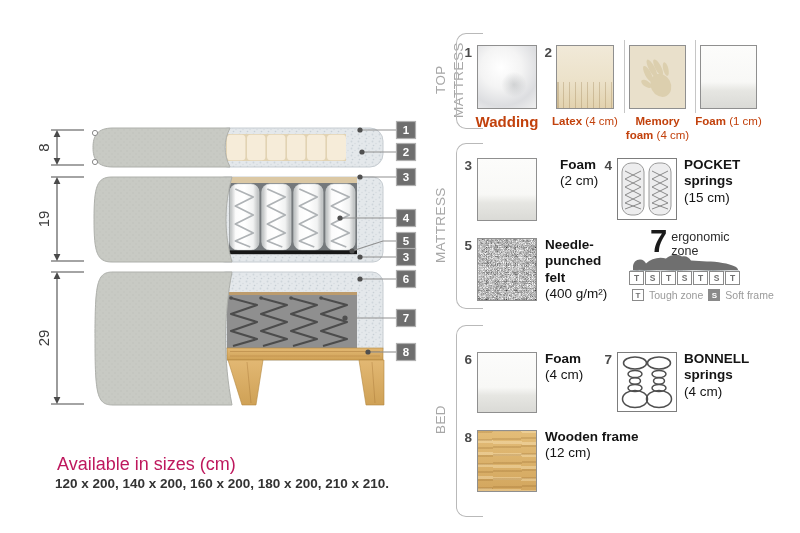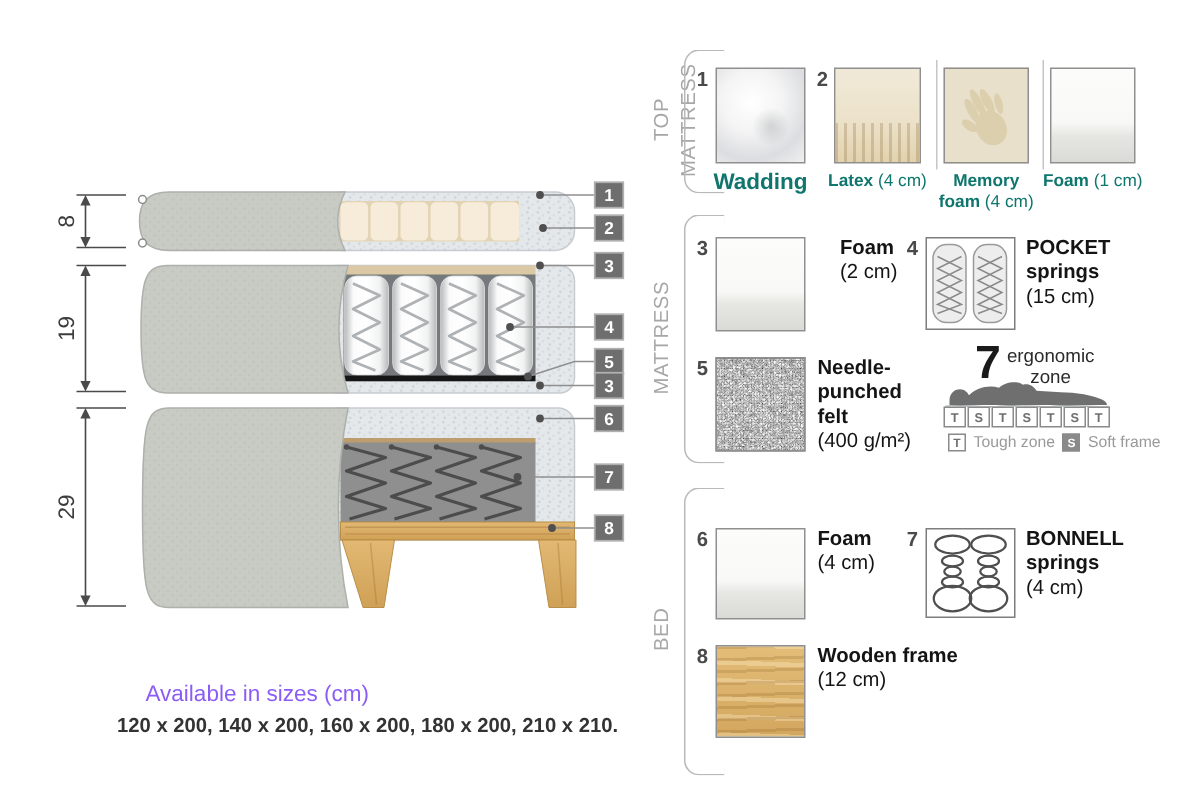--- a/index.html
+++ b/index.html
@@ -47,49 +47,49 @@
   }
   .sw-wood{
     background-image:
       repeating-linear-gradient(178deg, rgba(140,95,35,.22) 0 2px, rgba(0,0,0,0) 2px 8px),
       repeating-linear-gradient(2deg, rgba(255,238,200,.35) 0 3px, rgba(0,0,0,0) 3px 12px),
       linear-gradient(180deg,#e3bd78,#d3a65e);
   }
   .sw-icon{background:#ffffff;border:1px solid #7d7d7d;}
   .divider{position:absolute;width:1px;background:#c6c6c6;}
   .cap{
-    position:absolute;text-align:center;font-size:11.5px;color:#0f766e;line-height:1.2;
+    position:absolute;text-align:center;font-size:11.5px;color:#c2410c;line-height:1.2;
   }
   .cap .nm{font-weight:bold;}
   .cap-big{font-size:15px;font-weight:bold;}
   .itx{
     position:absolute;font-size:13.5px;line-height:1.22;color:#141414;
   }
   .itx .nm{font-weight:bold;}
   .itx .dt{font-weight:normal;white-space:nowrap;}
   
   .ergo-head{position:absolute;display:flex;align-items:flex-start;}
   .ergo-7{font-size:31px;font-weight:bold;color:#1a1a1a;line-height:.9;}
-  .ergo-txt{font-size:12.5px;color:#2a2a2a;line-height:1.1;margin-left:4px;margin-top:3px;text-align:center;}
+  .ergo-txt{font-size:12.5px;color:#2a2a2a;line-height:1.1;margin-left:4px;margin-top:3px;text-align:left;}
   .zones-row{position:absolute;display:flex;gap:1px;}
   .zone-box{
     box-sizing:border-box;width:15px;height:14px;border:1px solid #8a8a8a;background:#fff;
     display:flex;align-items:center;justify-content:center;
     font-size:8.5px;font-weight:bold;color:#6f6f6f;
   }
   .zone-legend{position:absolute;display:flex;align-items:center;gap:5px;font-size:10.5px;color:#9a9a9a;}
   .key{
     box-sizing:border-box;width:12px;height:12px;border:1px solid #8a8a8a;background:#fff;
     display:inline-flex;align-items:center;justify-content:center;
     font-size:8px;font-weight:bold;color:#6f6f6f;
   }
   .key.soft{background:#8a8a8a;color:#fff;border-color:#8a8a8a;}
   
-  .sizes-title{position:absolute;font-size:15px;color:#8b5cf6;margin-left:40px;}
-  .sizes-values{position:absolute;font-size:13.5px;font-weight:600;color:#333333;margin-left:23px;}
+  .sizes-title{position:absolute;font-size:18px;color:#be185d;}
+  .sizes-values{position:absolute;font-size:13.5px;font-weight:600;color:#333333;}
   svg text{font-family:"Liberation Sans","DejaVu Sans",sans-serif;}
 </style>
 </head>
 <body>
 
 <svg class="abs" style="left:0;top:0" width="430" height="533" viewBox="0 0 430 533">
   <defs>
     <pattern id="speck" width="7" height="7" patternUnits="userSpaceOnUse">
       <rect width="7" height="7" fill="#e4e8eb"></rect>
       <circle cx="1.5" cy="1.5" r="0.9" fill="#ced5da"></circle>

